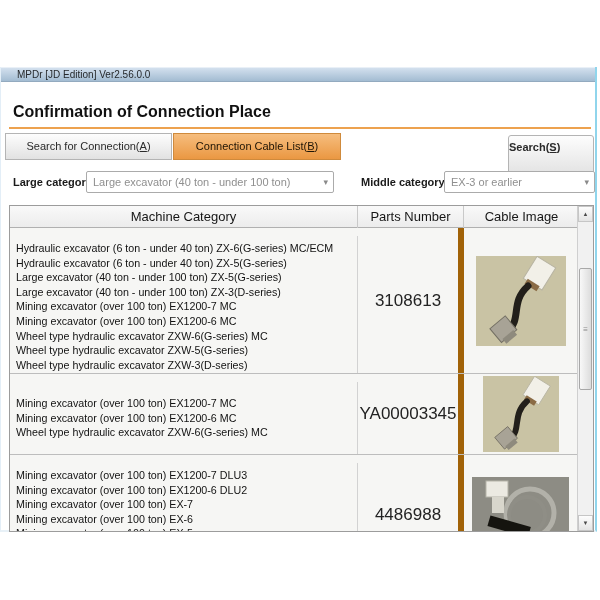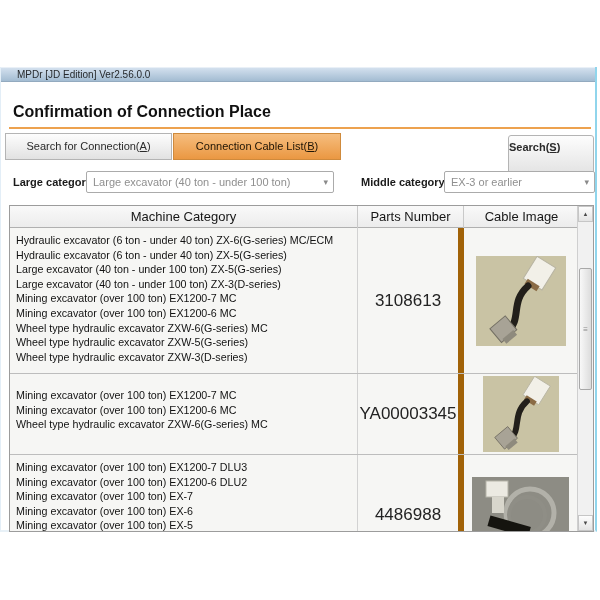--- a/index.html
+++ b/index.html
@@ -62,21 +62,21 @@
   .th-machine { left:0; width:348px; }
   .th-parts   { left:348px; width:106px; }
   .th-image   { left:454px; width:115px; border-right:none; }
 
   .tbody { position:absolute; left:0; top:22px; right:16px; bottom:0;
            overflow:hidden; }
   .trow { position:relative; width:100%; border-bottom:1px solid #bdbdbd;
           overflow:hidden; }
   .r1 { height:146px; } .r2 { height:81px; } .r3 { height:78px; border-bottom:none; }
 
-  .cell-machine { position:absolute; left:0; top:0; bottom:0; width:348px;
+  .cell-machine { position:absolute; left:0; top:8px; bottom:0; width:348px;
                   border-right:1px solid #d2d2d2; padding:5px 4px 0 6px;
                   font-size:10.7px; line-height:14.6px; color:#121212;
                   white-space:nowrap; overflow:hidden; }
   .r2 .cell-machine { padding-top:14px; }
   .cell-parts { position:absolute; left:348px; top:0; bottom:0; width:106px;
                 border-right:6px solid #a16207; font-size:17px; color:#232323;
                 display:flex; align-items:center; justify-content:center; }
   .r3 .cell-parts { align-items:flex-end; padding-bottom:8px; }
   .cell-image { position:absolute; left:454px; top:0; bottom:0; right:0;
                 display:flex; align-items:center; justify-content:center; }

